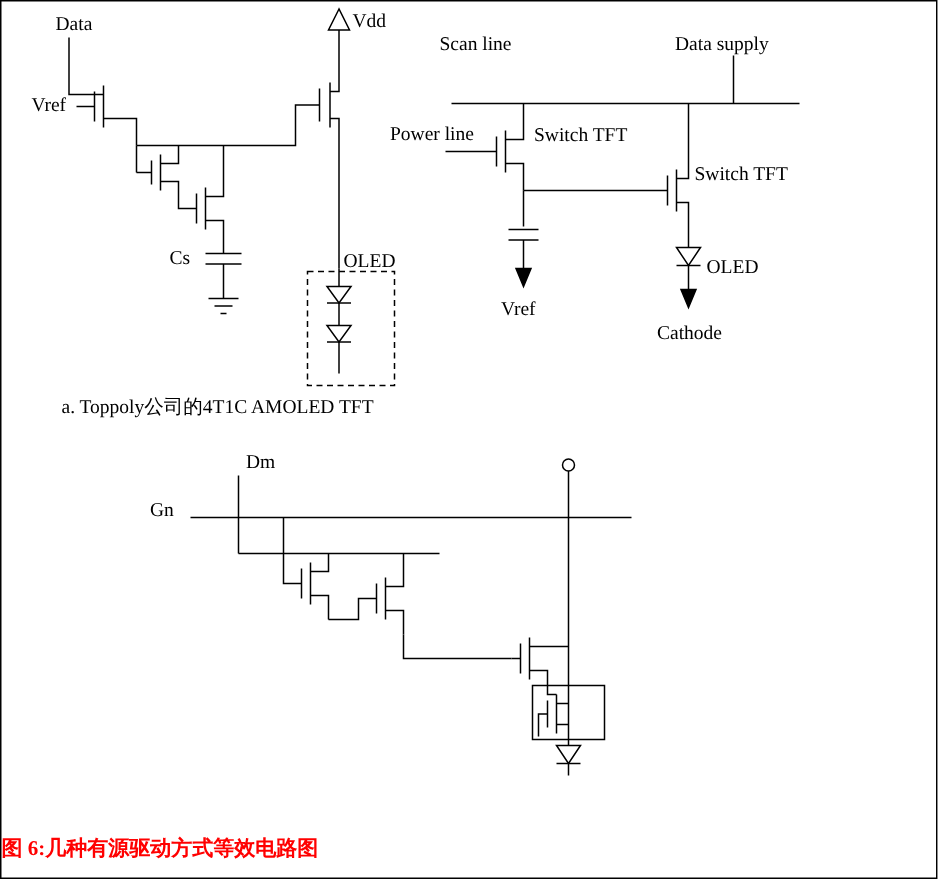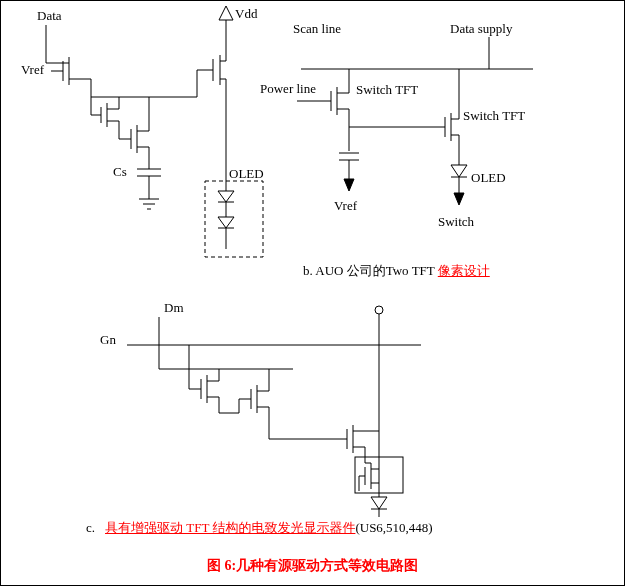--- a/index.html
+++ b/index.html
@@ -26,21 +26,21 @@
     line-height:16px;
     white-space:nowrap;
   }
   .red-u{
     color:#ff0000;
     text-decoration:underline;
   }
   .fig-caption{
     position:absolute;
     left:0;right:0;
-    text-align:center;
+    text-align:left;
     font-size:14px;
     font-weight:bold;
     color:#ff0000;
     white-space:nowrap;
   }
   .sp{display:inline-block;width:10px;}
 </style>
 </head>
 <body>
 
@@ -194,34 +194,29 @@
         <path d="M378 508 L378 516"></path>
       </g>
     </g>
   </svg>
 
   <span class="lbl" style="left:36px;top:8px">Data</span>
   <span class="lbl" style="left:234px;top:6px">Vdd</span>
   <span class="lbl" style="left:20px;top:62px">Vref</span>
   <span class="lbl" style="left:112px;top:164px">Cs</span>
   <span class="lbl" style="left:228px;top:166px">OLED</span>
+  <div class="cap" style="left:40px;top:262px">a. Toppoly公司的4T1C AMOLED TFT</div>
 
   <span class="lbl" style="left:292px;top:21px">Scan line</span>
   <span class="lbl" style="left:449px;top:21px">Data supply</span>
   <span class="lbl" style="left:259px;top:81px">Power line</span>
   <span class="lbl" style="left:355px;top:82px">Switch TFT</span>
   <span class="lbl" style="left:462px;top:108px">Switch TFT</span>
   <span class="lbl" style="left:333px;top:198px">Vref</span>
   <span class="lbl" style="left:470px;top:170px">OLED</span>
-  <span class="lbl" style="left:437px;top:214px">Switch</span>
-  <div class="cap" style="left:302px;top:262px">
-    <span>b. AUO 公司的Two TFT </span><span class="red-u">像素设计</span>
-  </div>
+  <span class="lbl" style="left:437px;top:214px">Cathode</span>
 
   <span class="lbl" style="left:163px;top:300px">Dm</span>
   <span class="lbl" style="left:99px;top:332px">Gn</span>
-  <div class="cap" style="left:85px;top:519px">
-    <span>c.</span><span class="sp"></span><span class="red-u">具有增强驱动 TFT 结构的电致发光显示器件</span><span>(US6,510,448)</span>
-  </div>
 
   <div class="fig-caption" style="top:556px">图 6:几种有源驱动方式等效电路图</div>
 
 </div>
 
 </body></html>

